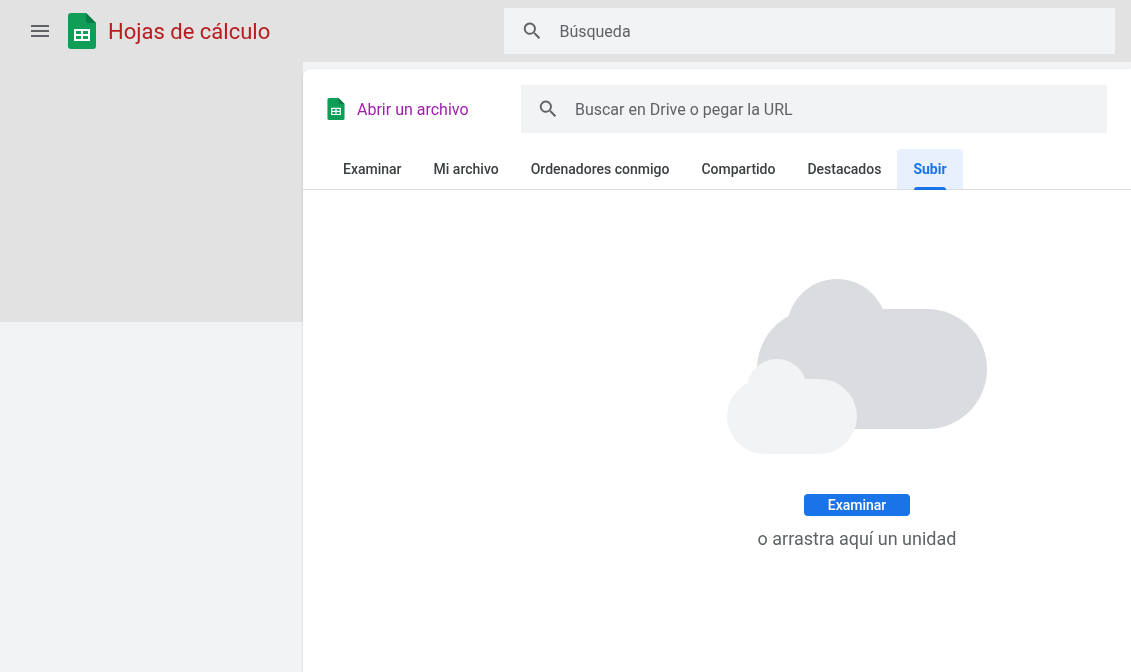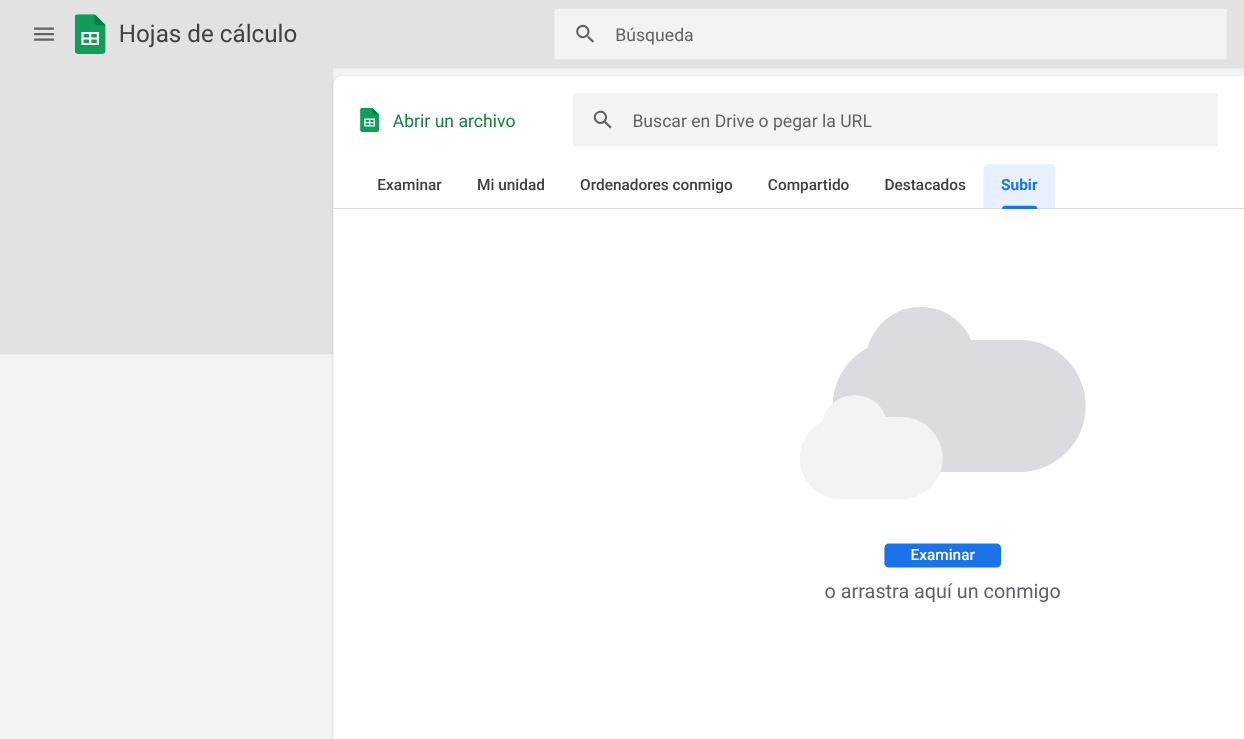--- a/index.html
+++ b/index.html
@@ -45,21 +45,21 @@
       fill: #5f6368;
     }
     .sheets-logo {
       margin-left: 4px;
       display: flex;
       align-items: center;
     }
     .app-title {
       margin-left: 12px;
       font-size: 22px;
-      color: #404040;
+      color: #b91c1c;
       font-weight: 400;
     }
     .header-search {
       margin-left: auto;
       width: 611px;
       height: 46px;
       background: #f1f3f4;
       border-radius: 0;
       display: flex;
       align-items: center;
@@ -98,21 +98,21 @@
       padding: 16px 24px 16px 24px;
       gap: 20px;
     }
     .dialog-title-area {
       display: flex;
       align-items: center;
       gap: 12px;
     }
     .dialog-title {
       font-size: 16px;
-      color: #15803d;
+      color: #a21caf;
       font-weight: 400;
     }
     .dialog-search {
       flex: 1;
       height: 48px;
       background: #f1f3f4;
       border-radius: 0;
       display: flex;
       align-items: center;
       padding: 0 16px;
@@ -273,28 +273,28 @@
     <div class="dialog-search">
       <svg class="search-icon-svg" viewBox="0 0 24 24">
         <path d="M15.5 14h-.79l-.28-.27a6.5 6.5 0 1 0-.7.7l.27.28v.79l5 4.99L20.49 19l-4.99-5zm-6 0A4.5 4.5 0 1 1 14 9.5 4.5 4.5 0 0 1 9.5 14z"></path>
       </svg>
       <input type="text" placeholder="Buscar en Drive o pegar la URL" style="">
     </div>
   </div>
 
   <div class="tabs">
     <div class="tab">Examinar</div>
-    <div class="tab">Mi unidad</div>
+    <div class="tab">Mi archivo</div>
     <div class="tab">Ordenadores conmigo</div>
     <div class="tab">Compartido</div>
     <div class="tab">Destacados</div>
     <div class="tab active">Subir</div>
   </div>
 
   <div class="upload-area">
     <div class="cloud-illustration">
       <div class="cloud-back"></div>
       <div class="cloud-front"></div>
     </div>
     <button class="examine-btn">Examinar</button>
-    <div class="drag-text">o arrastra aquí un conmigo</div>
+    <div class="drag-text">o arrastra aquí un unidad</div>
   </div>
 </div>
 
 </body></html>

